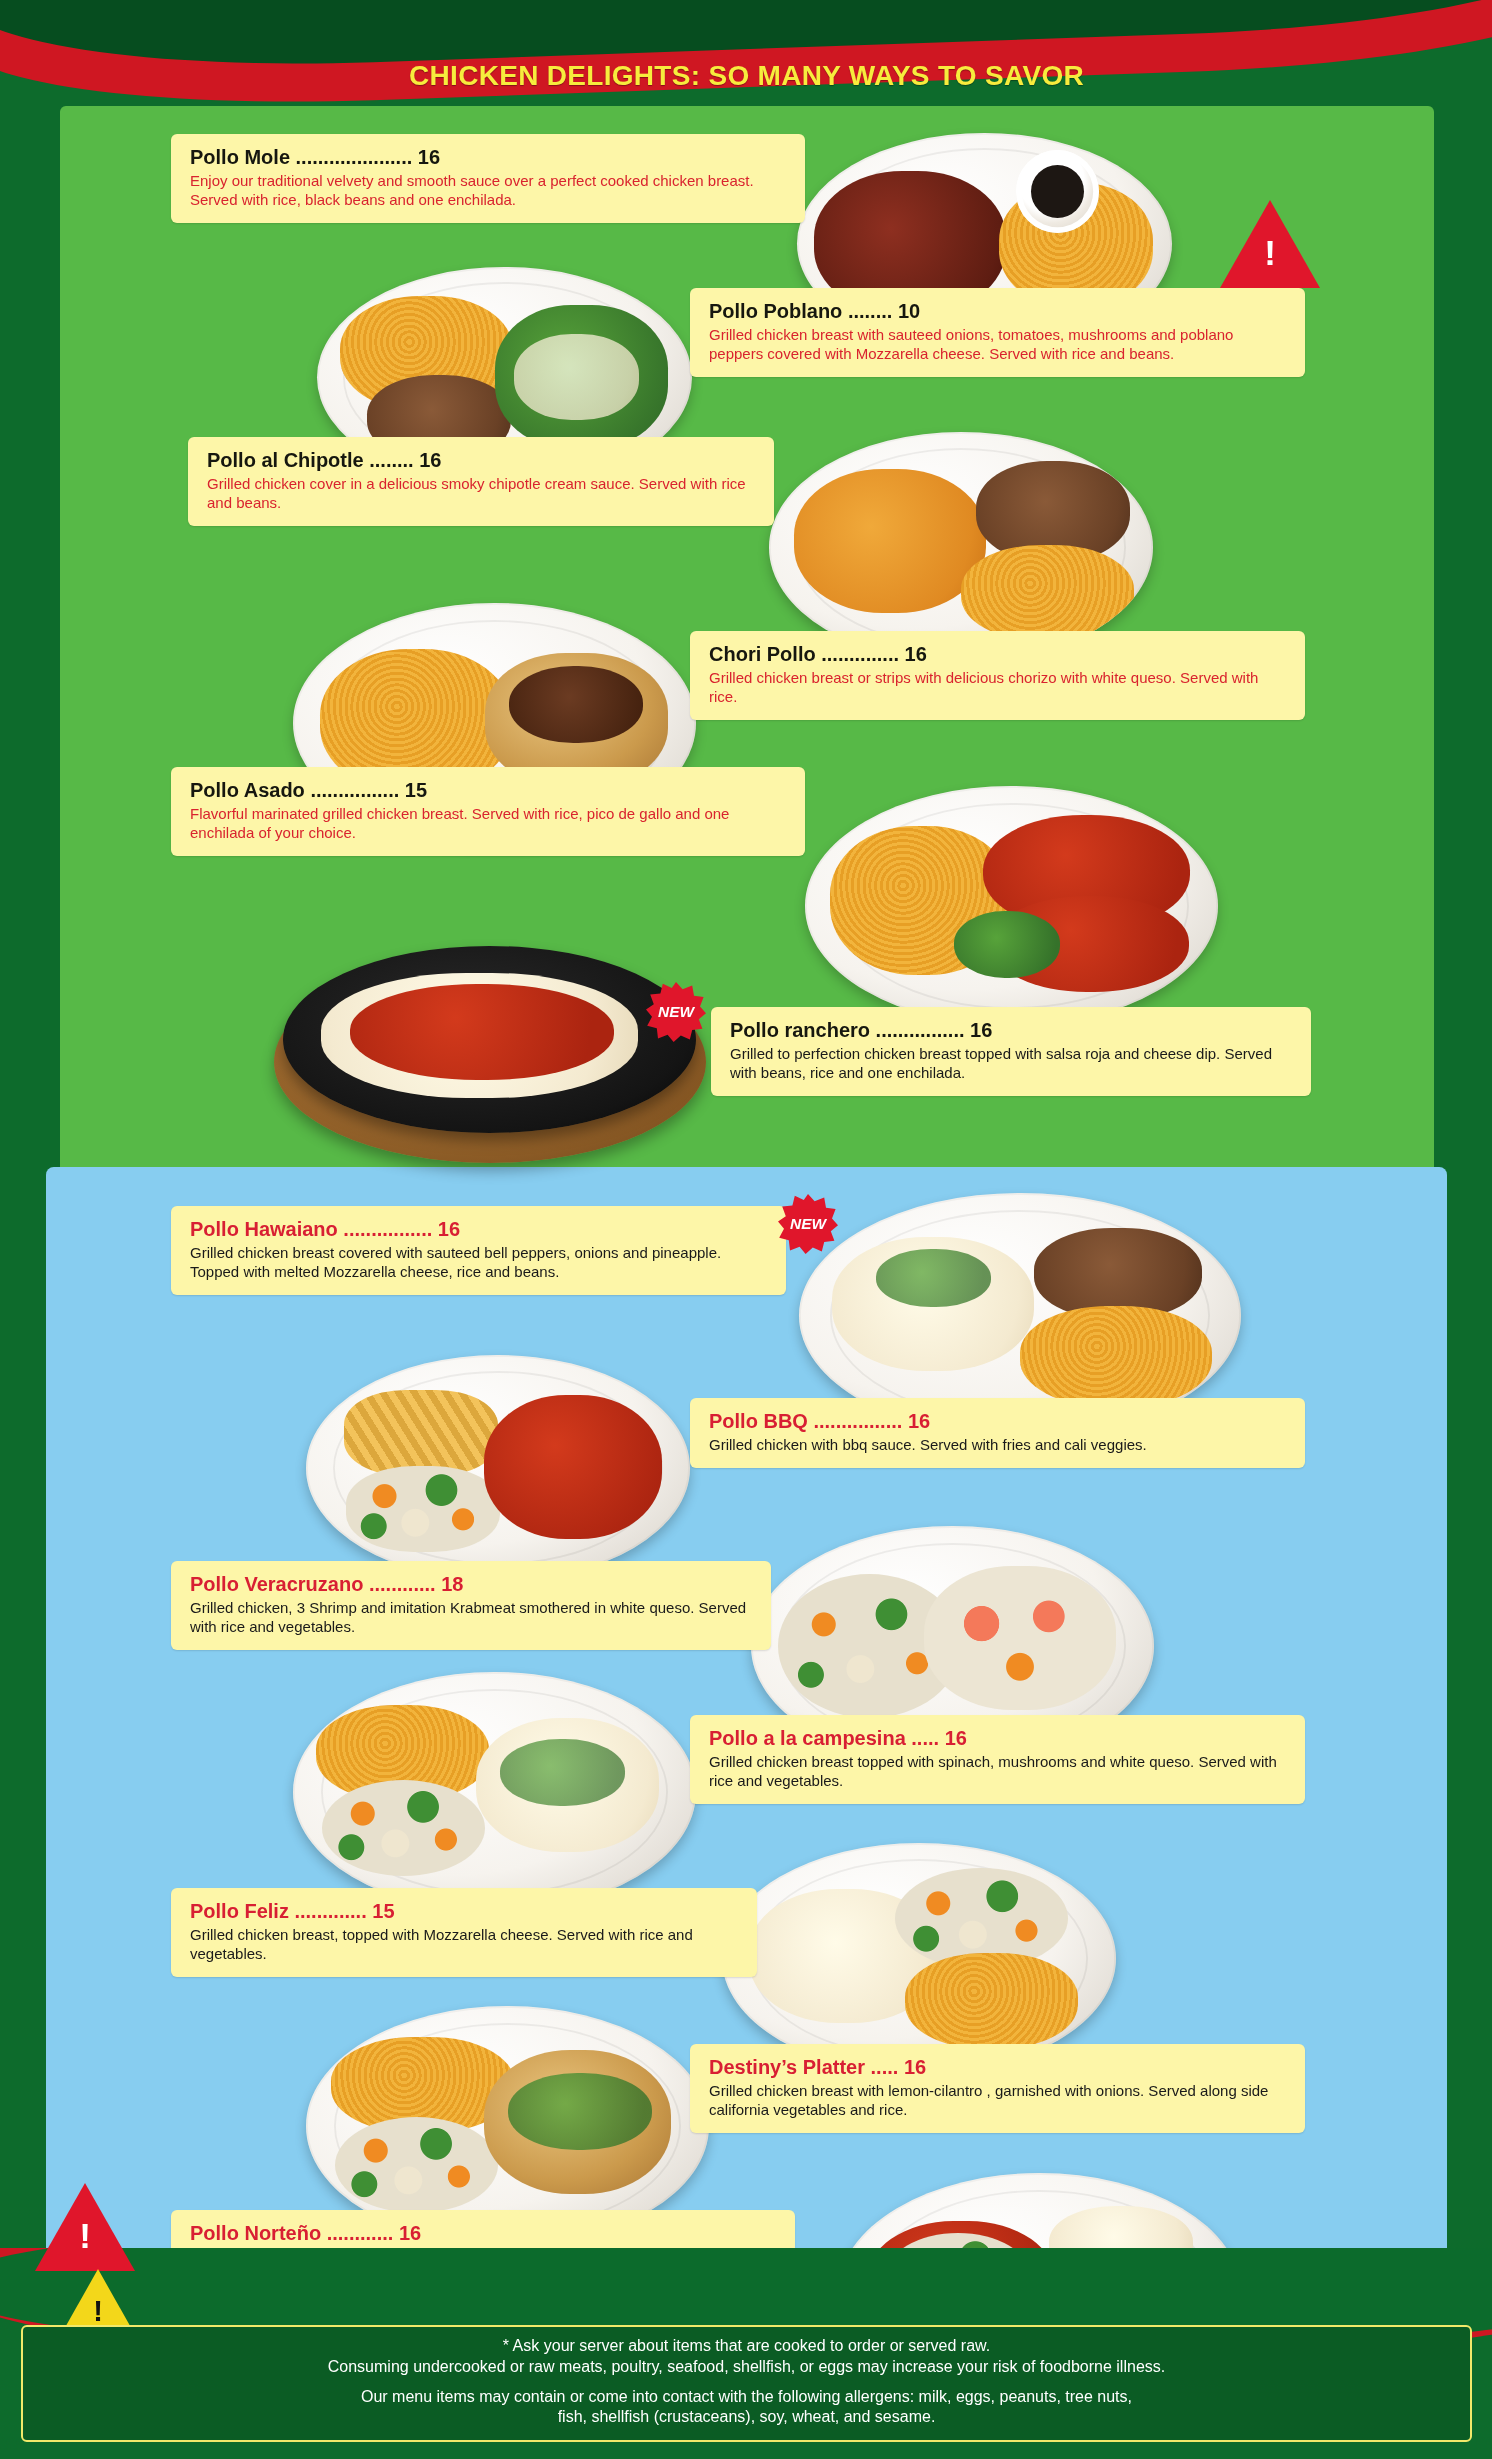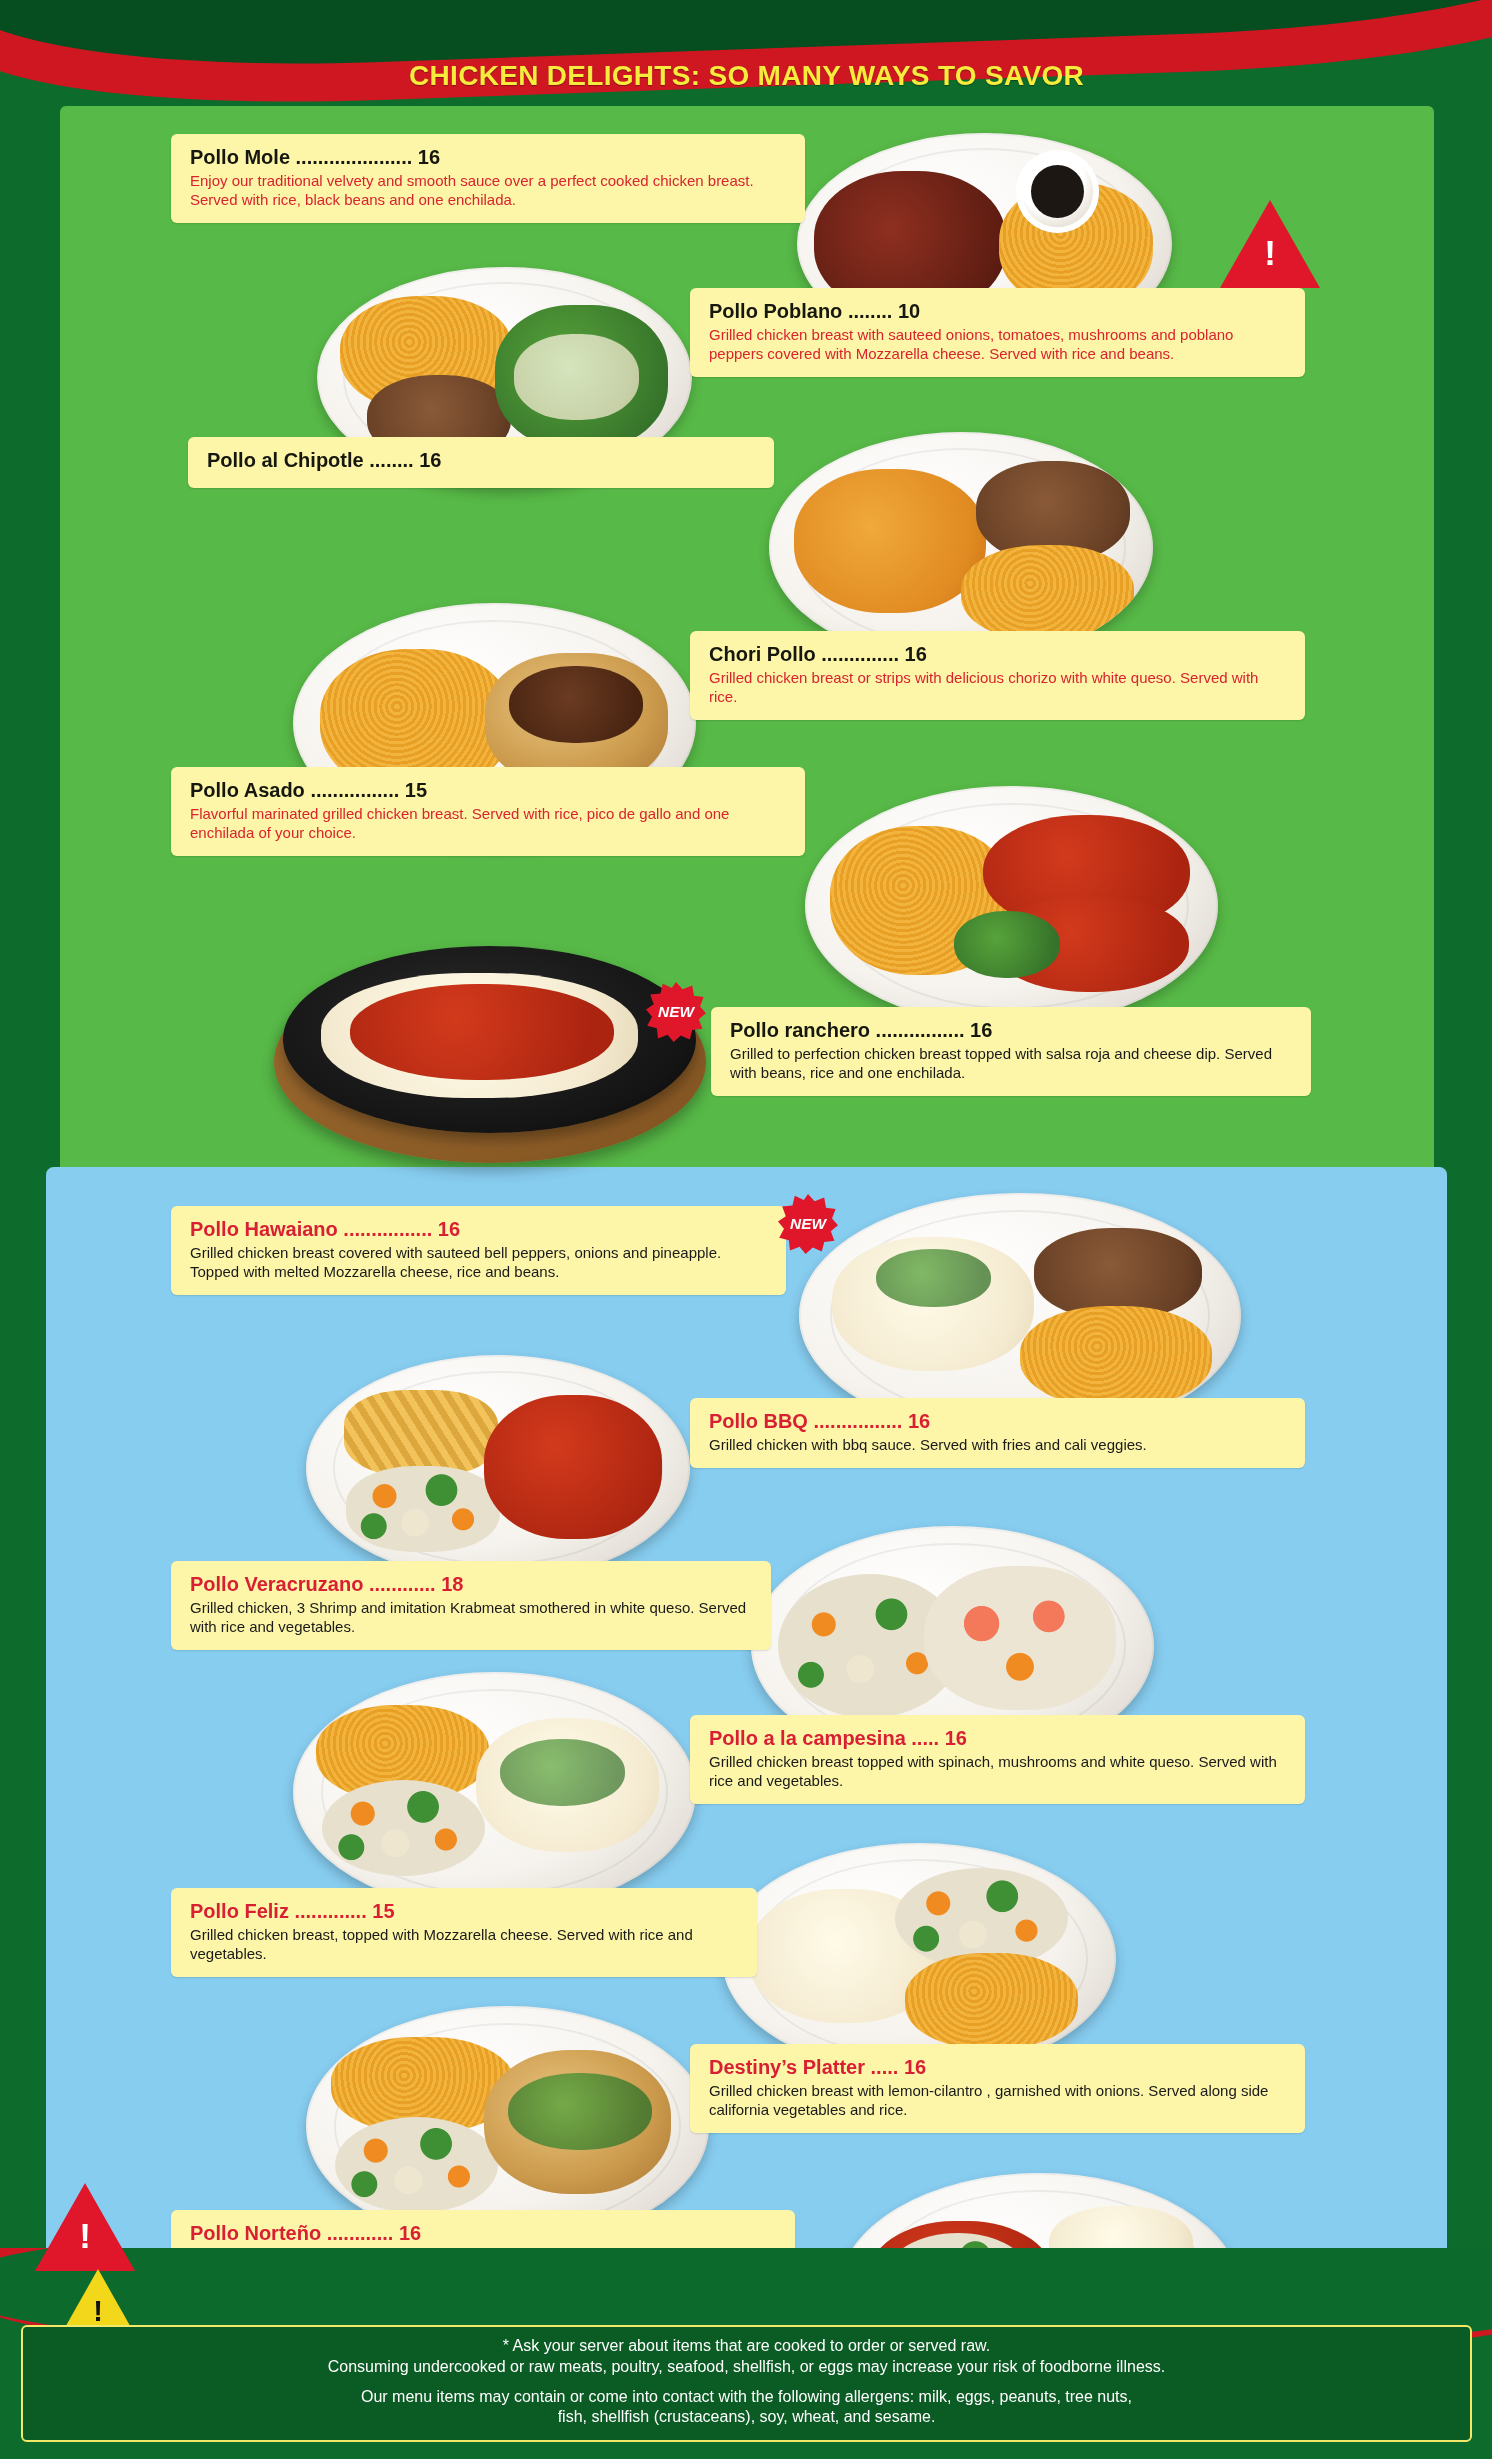--- a/index.html
+++ b/index.html
@@ -244,20 +244,21 @@
 <div class="plate" style="left:769px; top:432px; width:384px; height:231px;">
   <div class="rim"></div>
   <div class="food chipotle" style="left:25px; top:37px; width:192px; height:144px; border-radius:46%;"></div>
   <div class="food beans" style="left:207px; top:29px; width:154px; height:101px; border-radius:46%;"></div>
   <div class="food rice" style="left:192px; top:113px; width:173px; height:96px; border-radius:46%;"></div>
 </div>
 <div class="card" style="left:188px; top:437px; width:586px;">
   <p class="title">
     <span>Pollo al Chipotle ........</span> <span>16</span>
   </p>
+  <p class="desc">Grilled chicken cover in a delicious smoky chipotle cream sauce.  Served with rice and beans.</p>
 </div>
 
 <div class="plate" style="left:293px; top:603px; width:403px; height:240px;">
   <div class="rim"></div>
   <div class="food rice" style="left:27px; top:46px; width:192px; height:144px; border-radius:46%;"></div>
   <div class="food chicken" style="left:192px; top:50px; width:183px; height:134px; border-radius:44%;"></div>
   <div class="food" style="left:216px; top:63px; width:134px; height:77px; border-radius:48%; background:radial-gradient(circle at 45% 40%,#6b3b22 0%,#45220f 85%);"></div>
 </div>
 <div class="card" style="left:690px; top:631px; width:615px;">
   <p class="title">

